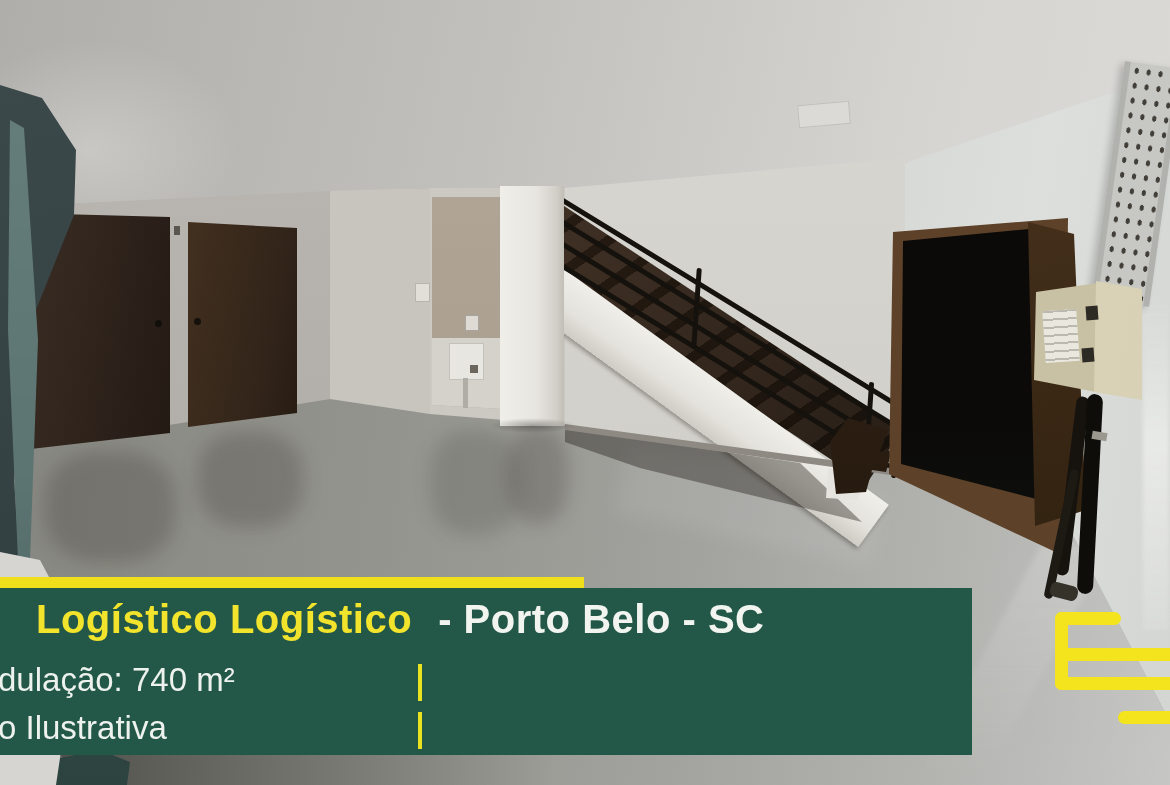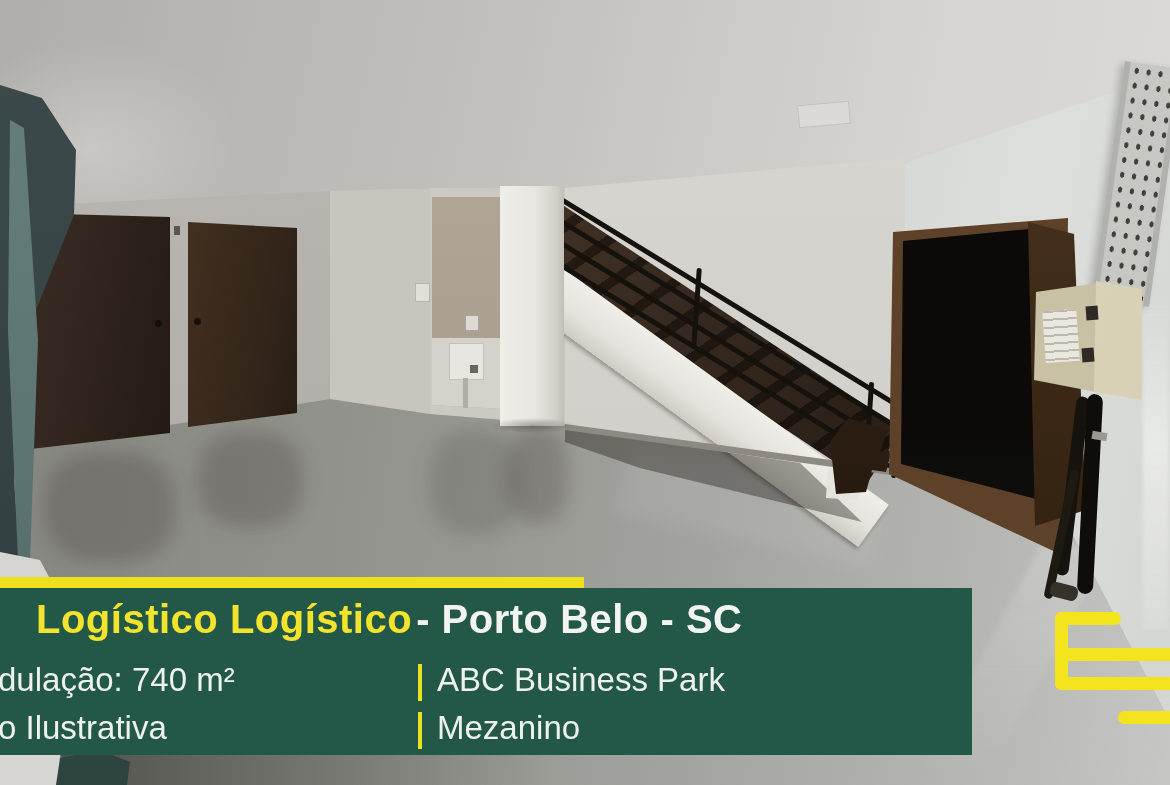--- a/index.html
+++ b/index.html
@@ -121,21 +121,21 @@
   #bl-white{clip-path:polygon(0 552px,40px 560px,58px 594px,62px 785px,0 785px);background:#d6d5d1;}
   #bl-dark-strip{left:60px;top:752px;width:660px;height:33px;
             background:linear-gradient(90deg,rgba(35,35,31,.55),rgba(35,35,31,0) 75%);}
   #bl-teal{clip-path:polygon(56px 785px,60px 758px,100px 750px,130px 762px,127px 785px);
             background:linear-gradient(180deg,#405c56,#2c433f);}
 
   
   #banner-topbar{left:0;top:577px;width:584px;height:11px;}
   #banner-panel{left:0;top:588px;width:972px;height:167px;}
   #banner-title{left:36px;top:594px;height:50px;font-size:40px;line-height:50px;font-weight:700;white-space:nowrap;letter-spacing:.5px;}
-  #banner-title .rest{margin-left:4px;font-weight:700;}
+  #banner-title .rest{margin-left:26px;font-weight:700;}
   .detail-row{position:absolute;font-size:33px;line-height:42px;font-weight:400;white-space:nowrap;}
   #row1-left{left:-2px;top:659px;} #row2-left{left:-2px;top:707px;}
   #row1-right{left:437px;top:659px;} #row2-right{left:437px;top:707px;}
   .pipe{position:absolute;left:418px;width:4px;height:37px;}
   #pipe1{top:664px;} #pipe2{top:712px;}
 
   
   .logo-bar{position:absolute;}
   #logo-stem{left:1055px;top:612px;width:13px;height:78px;border-radius:7px;}
   #logo-arm-top{left:1055px;top:612px;width:66px;height:13px;border-radius:7px;}
@@ -221,22 +221,20 @@
   <div class="abs" id="bl-dark-strip"></div>
   <div class="layer" id="bl-teal"></div>
 
   <div class="abs" id="banner-topbar" style="background: rgb(240, 224, 28);"></div>
   <div class="abs" id="banner-panel" style="background: rgb(35, 88, 72);"></div>
   <div class="abs" id="banner-title"><span class="hl" style="color: rgb(242, 228, 44);">Logístico Logístico</span><span class="rest" style="color: rgb(242, 244, 240);">- Porto Belo - SC</span></div>
   <div class="detail-row" id="row1-left" style="color: rgb(238, 242, 238);">dulação: 740 m²</div>
   <div class="detail-row" id="row2-left" style="color: rgb(238, 242, 238);">o Ilustrativa</div>
   <div class="pipe" id="pipe1" style="background: rgb(233, 226, 31);"></div>
   <div class="pipe" id="pipe2" style="background: rgb(233, 226, 31);"></div>
-  <div class="detail-row" id="row1-right" style="color: rgb(238, 242, 238);">ABC Business Park</div>
-  <div class="detail-row" id="row2-right" style="color: rgb(238, 242, 238);">Mezanino</div>
 
   <div class="logo-bar" id="logo-stem" style="background: rgb(243, 228, 29);"></div>
   <div class="logo-bar" id="logo-arm-top" style="background: rgb(243, 228, 29);"></div>
   <div class="logo-bar" id="logo-arm-mid" style="background: rgb(243, 228, 29);"></div>
   <div class="logo-bar" id="logo-arm-bottom" style="background: rgb(243, 228, 29);"></div>
   <div class="logo-bar" id="logo-bar-lower" style="background: rgb(243, 228, 29);"></div>
 
 </div>
 
 </body></html>

